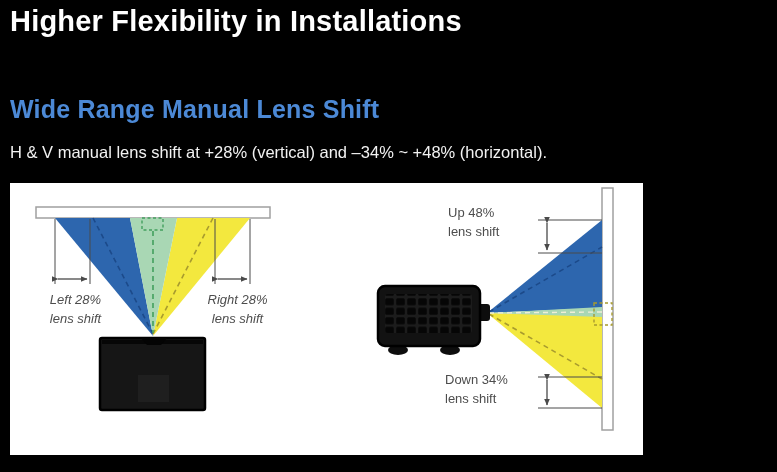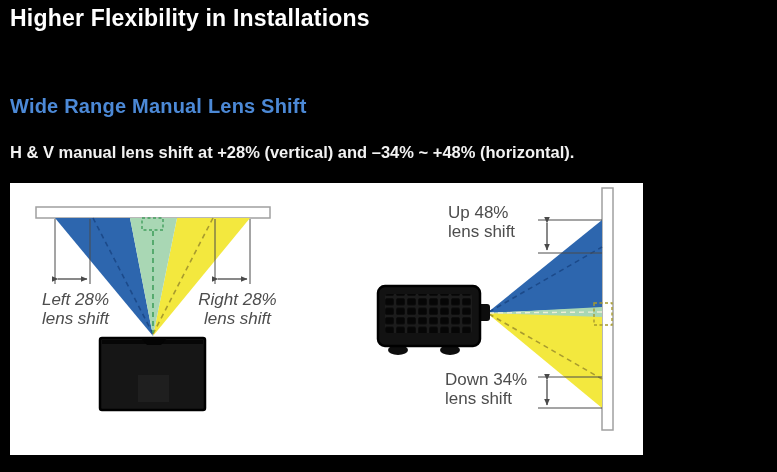--- a/index.html
+++ b/index.html
@@ -8,46 +8,46 @@
     background:#000;
     font-family:"Liberation Sans", sans-serif;
     position:relative;
     overflow:hidden;
   }
   .page{position:absolute;inset:0;}
   .page-title{
     position:absolute;left:10px;top:5px;
     margin:0;
     color:#ffffff;
-    font-size:23px;font-weight:700;
+    font-size:29px;font-weight:700;
     letter-spacing:0.2px;
   }
   .section-heading{
     position:absolute;left:10px;top:95px;
     margin:0;
     color:#4c89d6;
-    font-size:20px;font-weight:700;
+    font-size:25px;font-weight:700;
     letter-spacing:0.2px;
   }
   .section-description{
     position:absolute;left:10px;top:143px;
     margin:0;
     color:#f2f2f2;
-    font-size:16.5px;font-weight:700;
+    font-size:16.5px;font-weight:400;
   }
   .diagram-panel{
     position:absolute;left:10px;top:183px;
     width:633px;height:272px;
     background:#ffffff;
   }
   .diagram-panel svg{position:absolute;left:0;top:0;}
   .diag-label{
     position:absolute;
     color:#4d4d4d;
-    font-size:17px;line-height:19px;
+    font-size:13px;line-height:19px;
     white-space:nowrap;
   }
   .lbl-center{text-align:center;font-style:italic;}
   .lbl-left{text-align:left;}
 </style>
 </head>
 <body>
 
 <div class="page">
 

